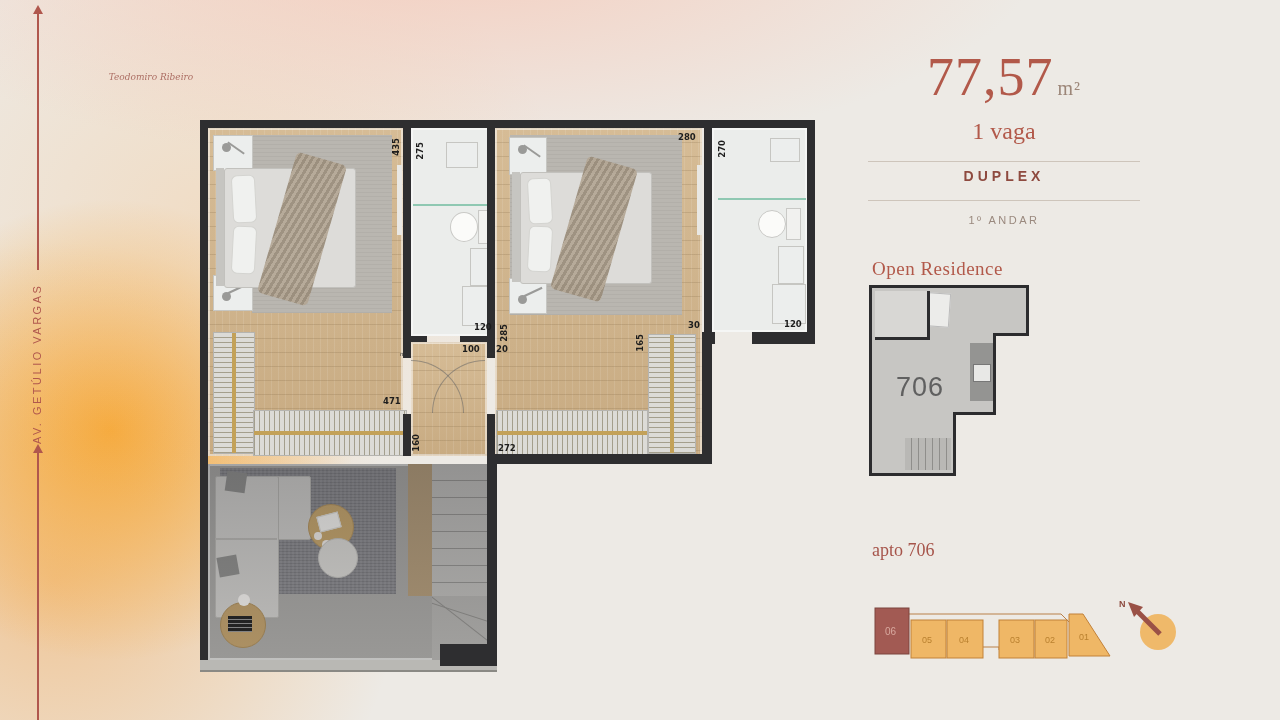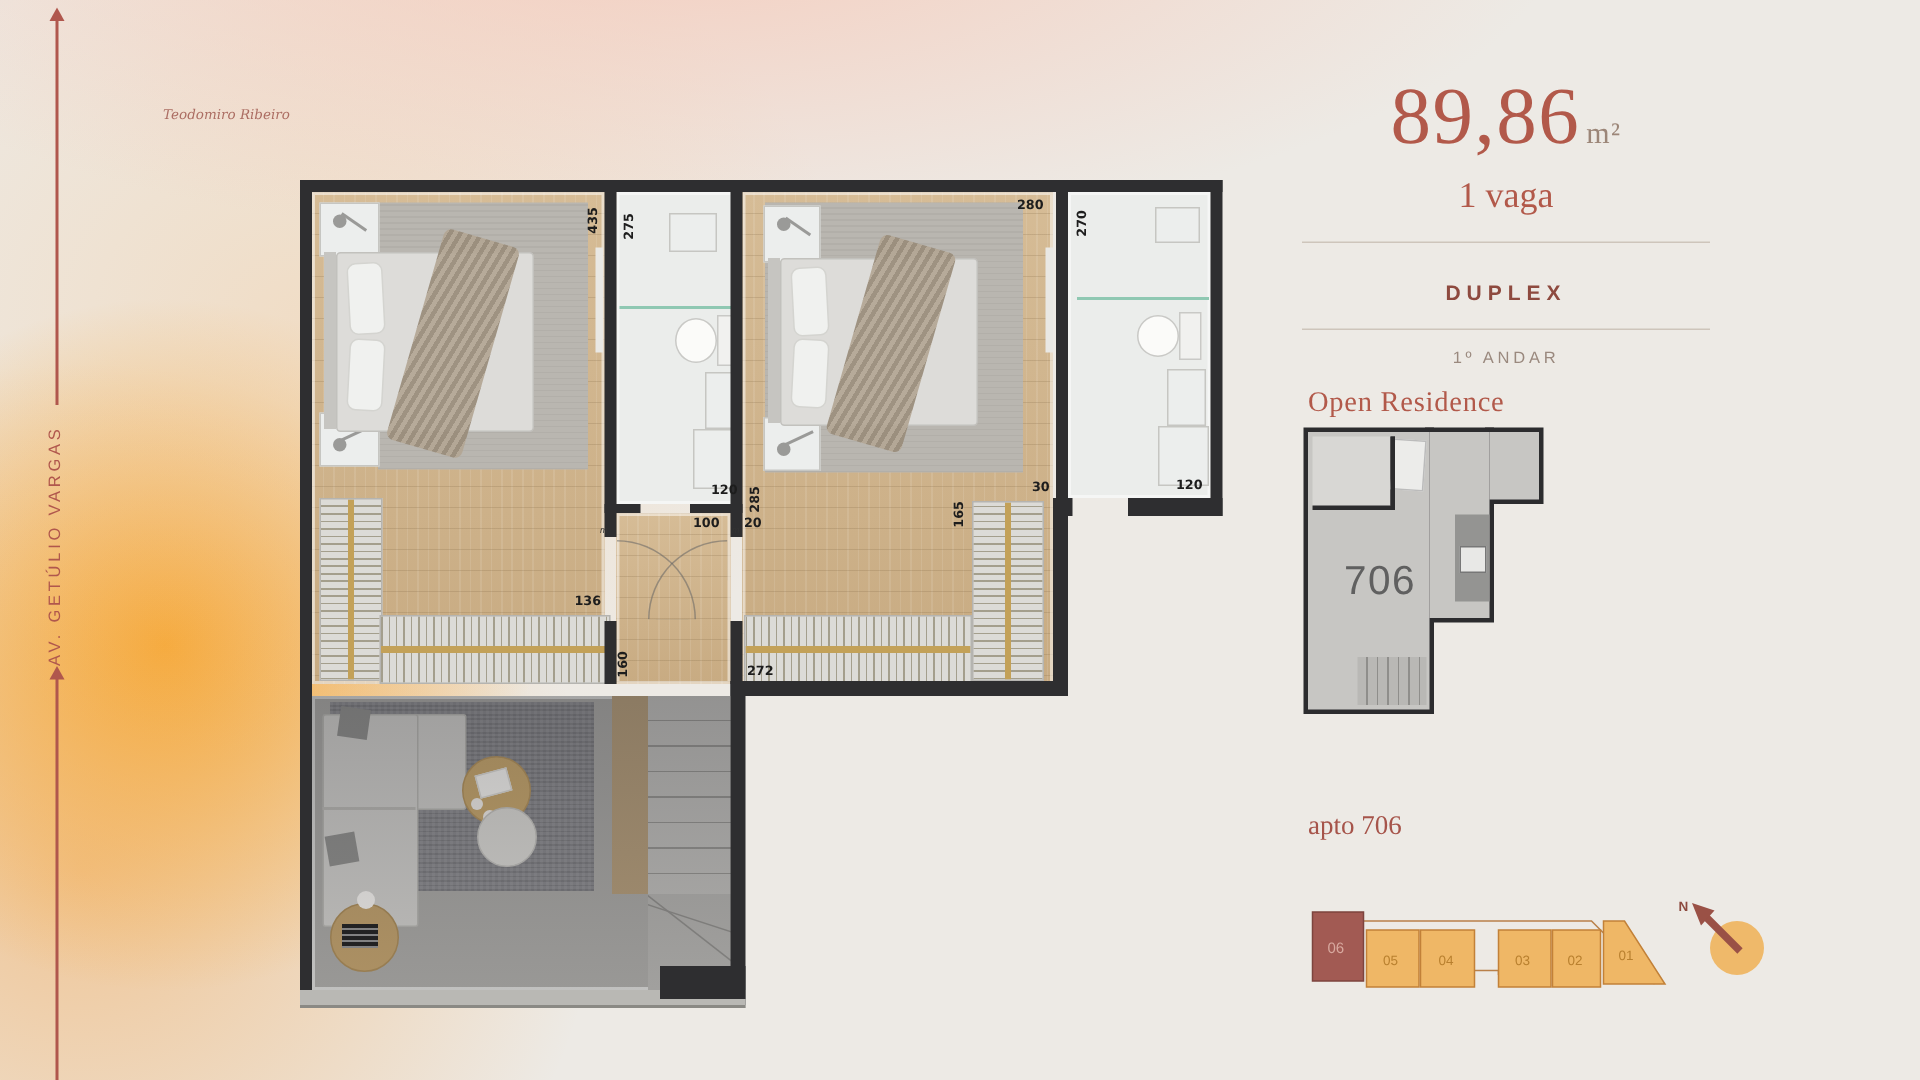--- a/index.html
+++ b/index.html
@@ -23,21 +23,21 @@
          color:#9c4a41;font-weight:400;}
   .signature{position:absolute;left:76px;top:72px;width:150px;text-align:center;
          font-family:"DejaVu Serif",serif;font-style:italic;font-size:9px;
          color:#a05a50;opacity:.85;filter:blur(.3px);}
   
   .panel{position:absolute;left:868px;top:50px;width:272px;text-align:center;color:#b2594a;}
   .area-row{font-family:"Liberation Serif",serif;font-size:54px;line-height:1;letter-spacing:1px;}
   .area-unit{font-family:"Liberation Serif",serif;font-size:20px;color:#9c8678;margin-left:4px;}
   .vaga{font-family:"Liberation Serif",serif;font-size:24px;margin-top:14px;}
   .rule{border:none;border-top:1px solid #cec5bb;margin:16px 0 0 0;}
-  .duplex{font-size:14px;font-weight:bold;letter-spacing:4px;color:#8e4a3f;margin-top:25px;}
+  .duplex{font-size:14px;font-weight:bold;letter-spacing:4px;color:#8e4a3f;margin-top:6px;}
   .andar{font-size:11px;letter-spacing:2.5px;color:#9a897e;margin-top:13px;}
   .open-res{position:absolute;left:872px;top:258px;font-family:Liberation Serif, serif;
             font-size:19px;color:#b2594a;letter-spacing:.5px;}
   .studio{position:absolute;left:872px;top:524px;font-family:"Liberation Serif",serif;
           font-size:28px;color:#a6544a;}
   .apto{position:absolute;left:872px;top:540px;font-family:"Liberation Serif",serif;
         font-size:18px;color:#a6544a;}
   
   .plan{position:absolute;left:200px;top:120px;width:615px;height:550px;}
   .abs{position:absolute;}
@@ -93,21 +93,21 @@
 
   <div class="arrow-up" style="left:33px;top:5px;"></div>
   <div class="road-line" style="left:37px;top:13px;height:257px;"></div>
   <div class="road-label" style="left:31px;top:276px;height:168px;">AV. GETÚLIO VARGAS</div>
   <div class="arrow-up" style="left:33px;top:444px;"></div>
   <div class="road-line" style="left:37px;top:452px;height:268px;"></div>
 
   <div class="signature">Teodomiro Ribeiro</div>
 
   <div class="panel">
-    <div class="area-row"><span>89,86</span><span class="area-unit">m²</span></div>
+    <div class="area-row"><span>77,57</span><span class="area-unit">m²</span></div>
     <div class="vaga">1 vaga</div>
     <hr class="rule">
     <div class="duplex">DUPLEX</div>
     <hr class="rule">
     <div class="andar">1º ANDAR</div>
   </div>
 
   <div class="open-res">Open Residence</div>
 
   <div class="mini">
@@ -268,17 +268,17 @@
     <div class="dim dimv" style="left:216px;top:22px;">275</div>
     <div class="dim" style="left:478px;top:13px;">280</div>
     <div class="dim dimv" style="left:518px;top:20px;">270</div>
     <div class="dim" style="left:274px;top:203px;">120</div>
     <div class="dim" style="left:262px;top:225px;">100</div>
     <div class="dim" style="left:296px;top:225px;">20</div>
     <div class="dim dimv" style="left:300px;top:204px;">285</div>
     <div class="dim" style="left:488px;top:201px;">30</div>
     <div class="dim dimv" style="left:436px;top:214px;">165</div>
     <div class="dim" style="left:584px;top:200px;">120</div>
-    <div class="dim" style="left:183px;top:277px;">136</div>
+    <div class="dim" style="left:183px;top:277px;">471</div>
     <div class="dim" style="left:298px;top:276px;margin-top:48px;">272</div>
     <div class="dim dimv" style="left:212px;top:314px;">160</div>
   </div>
 </div>
 
 </body></html>

